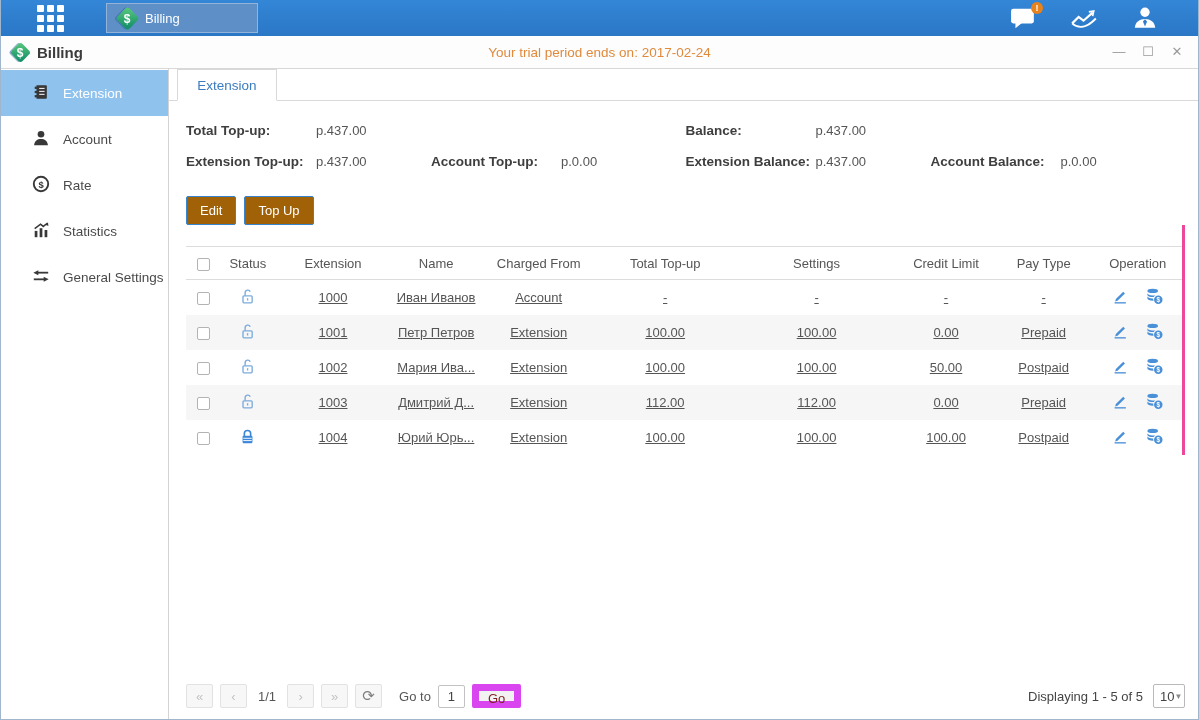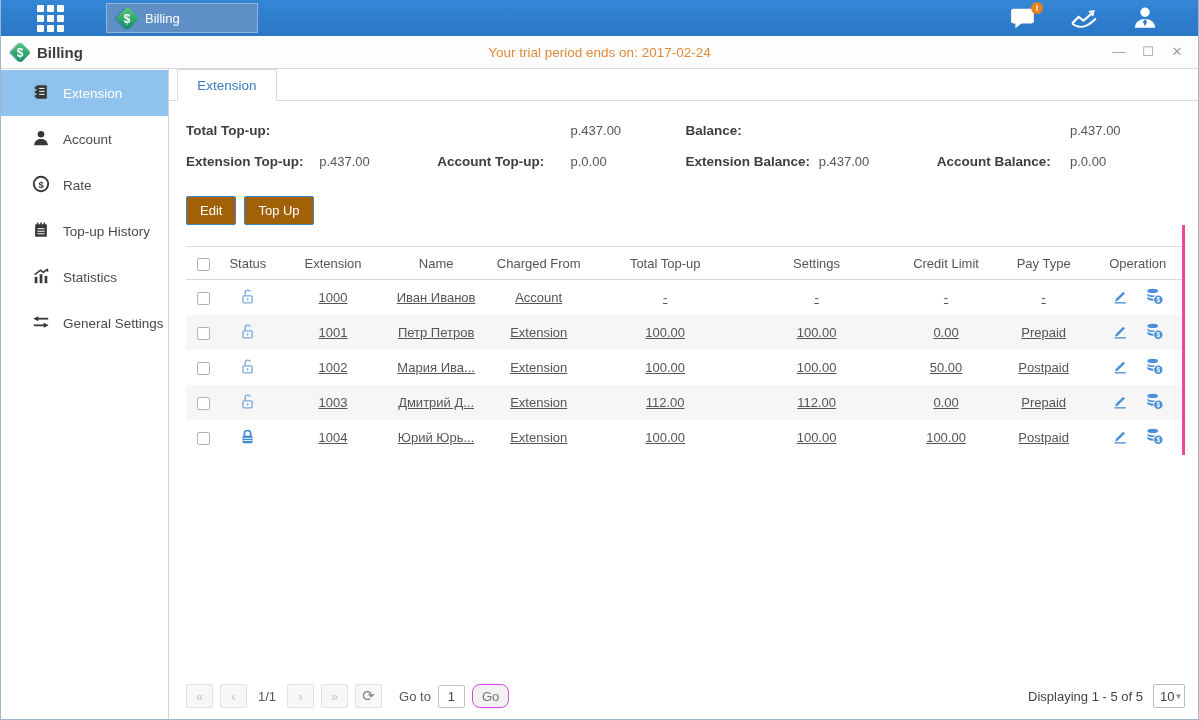--- a/index.html
+++ b/index.html
@@ -35,21 +35,21 @@
   .side-item svg { flex-shrink:0; }
   .side-item.active { background:#8fc3ee; color:#fff; }
 
   
   .main { flex:1; display:flex; flex-direction:column; min-width:0; }
   .tabbar { height:32px; border-bottom:1px solid #d9d9d9; display:flex; flex-shrink:0; }
   .tab { margin-left:8px; width:100px; height:32px; border:1px solid #d9d9d9; border-bottom:1px solid #fff; margin-bottom:-1px; background:#fff; color:#3a7cc0; font-size:13.5px; display:flex; align-items:center; justify-content:center; cursor:pointer; }
   .content { flex:1; display:flex; flex-direction:column; padding:0 13px 0 17px; min-height:0; }
 
   .summary { display:grid; grid-template-columns:1fr 1fr; margin-top:14px; }
-  .sum-row { display:flex; height:31px; align-items:center;justify-content:space-between; }
+  .sum-row { display:flex; height:31px; align-items:center; }
   .sum-label { font-weight:bold; color:#3e3e3e; font-size:13.5px; width:130px; flex-shrink:0; }
   .sum-val { color:#555; font-size:13px; width:115px; flex-shrink:0; }
 
   .btn-row { margin-top:19px; display:flex; gap:8px; }
   .btn { background:#a16207; color:#fff; border:1px solid #3584cc; font-size:13px; padding:6px 13px; border-radius:2px; cursor:pointer; font-family:inherit; }
 
   table { width:100%; border-collapse:collapse; margin-top:21px; table-layout:fixed; }
   .table-wrap { border-right:3px solid #ec4899; }
   th { height:33px; font-weight:normal; color:#555; font-size:13px; border-top:1px solid #dcdcdc; border-bottom:1px solid #dcdcdc; text-align:center; white-space:nowrap; }
   td { height:35px; color:#555; font-size:13px; text-align:center; white-space:nowrap; overflow:hidden;text-decoration:underline; }
@@ -64,21 +64,21 @@
 
   .spacer { flex:1; }
 
   
   .pager { height:46px; display:flex; align-items:center; flex-shrink:0; gap:7px; }
   .pg-btn { width:27px; height:24px; background:#f7f7f7; border:1px solid #e2e2e2; border-radius:2px; color:#c3c3c3; font-size:13px; display:flex; align-items:center; justify-content:center; cursor:pointer; }
   .pg-btn.refresh { color:#7e7e7e; font-size:15px; }
   .pg-count { color:#555; font-size:13px; padding:0 4px; }
   .goto-label { color:#555; font-size:13px; margin-left:10px; }
   .goto-input { width:27px; height:23px; border:1px solid #c2c2c2; border-radius:2px; text-align:center; font-size:13px; color:#444; font-family:inherit; }
-  .go-btn { height:24px; padding:0 9px; background:#f2f2f2; border:1px solid #d946ef; border-radius:8px; color:#737373; font-size:13px; cursor:pointer; font-family:inherit; }
+  .go-btn { height:24px; padding:0 9px; background:#f2f2f2; border:7px solid #d946ef; border-radius:2px; color:#7f1d1d; font-size:13px; cursor:pointer; font-family:inherit; }
   .pager-right { margin-left:auto; display:flex; align-items:center; gap:10px; }
   .displaying { color:#444; font-size:13px;margin-left:24px; }
   .size-select { width:32px; height:24px; border:1px solid #b9b9b9; border-radius:2px; background:#fff; display:flex; align-items:center; justify-content:space-between; padding:0 6px; cursor:pointer; }
   .size-select .v { font-size:13px; color:#444; }
   .size-select .c { font-size:8px; color:#8a8a8a; }
 </style>
 </head>
 <body>
 
 <div id="app">
@@ -160,28 +160,20 @@
               <path d="M2.3 18c.5-4.6 3.7-6.8 7.7-6.8s7.2 2.2 7.7 6.8z" fill="#383838"></path>
             </svg></span>
           <span>Account</span>
         </div>
         <div class="side-item">
           <span><svg width="18" height="18" viewBox="0 0 20 20">
               <circle cx="10" cy="10" r="8" fill="none" stroke="#383838" stroke-width="2.1"></circle>
               <text x="10" y="14" font-size="10.5" font-weight="bold" text-anchor="middle" fill="#383838">$</text>
             </svg></span>
           <span>Rate</span>
-        </div>
-        <div class="side-item">
-          <span><svg width="18" height="18" viewBox="0 0 20 20">
-              <rect x="3.5" y="3.6" width="13" height="14" rx="1" fill="#383838"></rect>
-              <path d="M6.3 1.6v3M10 1.6v3M13.7 1.6v3" stroke="#383838" stroke-width="1.7"></path>
-              <path d="M6 8.6h8M6 11.4h8M6 14.2h8" stroke="#fff" stroke-width="1.1"></path>
-            </svg></span>
-          <span>Top-up History</span>
         </div>
         <div class="side-item">
           <span><svg width="18" height="18" viewBox="0 0 20 20">
               <rect x="3" y="11" width="3" height="7" fill="#383838"></rect>
               <rect x="8.5" y="8" width="3" height="10" fill="#383838"></rect>
               <rect x="14" y="10" width="3" height="8" fill="#383838"></rect>
               <path d="M3 8.5 L9.5 3.5 l3 2.5 L17 2.5" stroke="#383838" stroke-width="1.7" fill="none"></path>
               <path d="M17.8 1.5l.4 4-3.4-1.4z" fill="#383838"></path>
             </svg></span>
           <span>Statistics</span>

